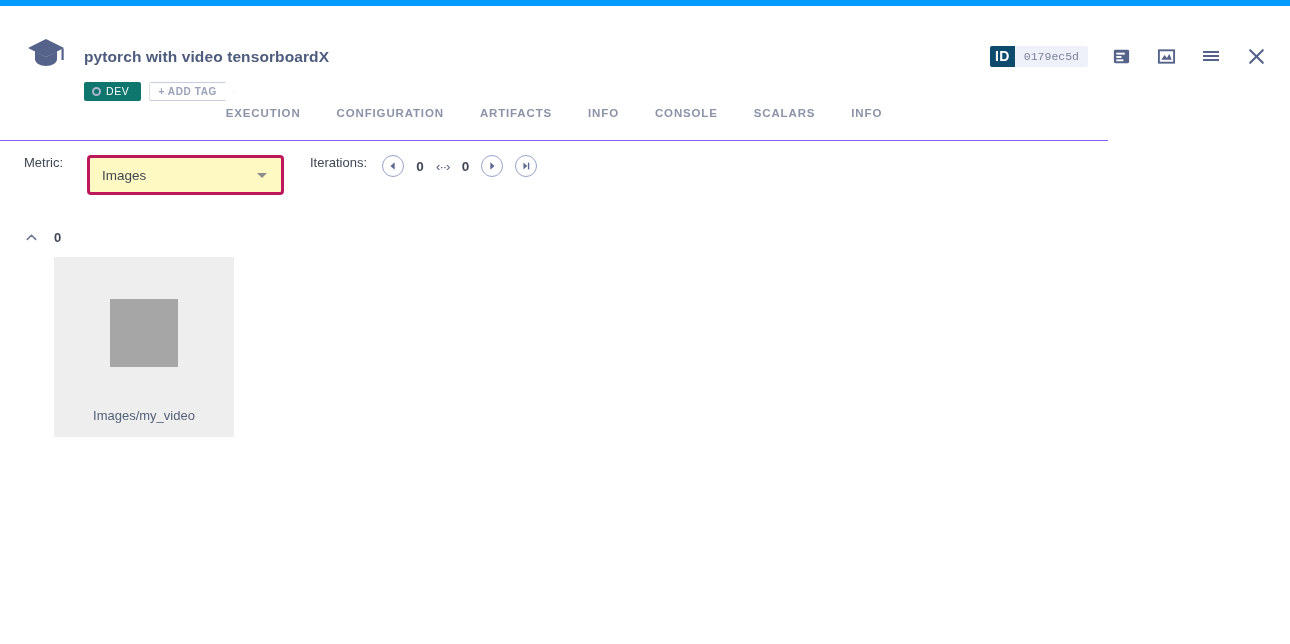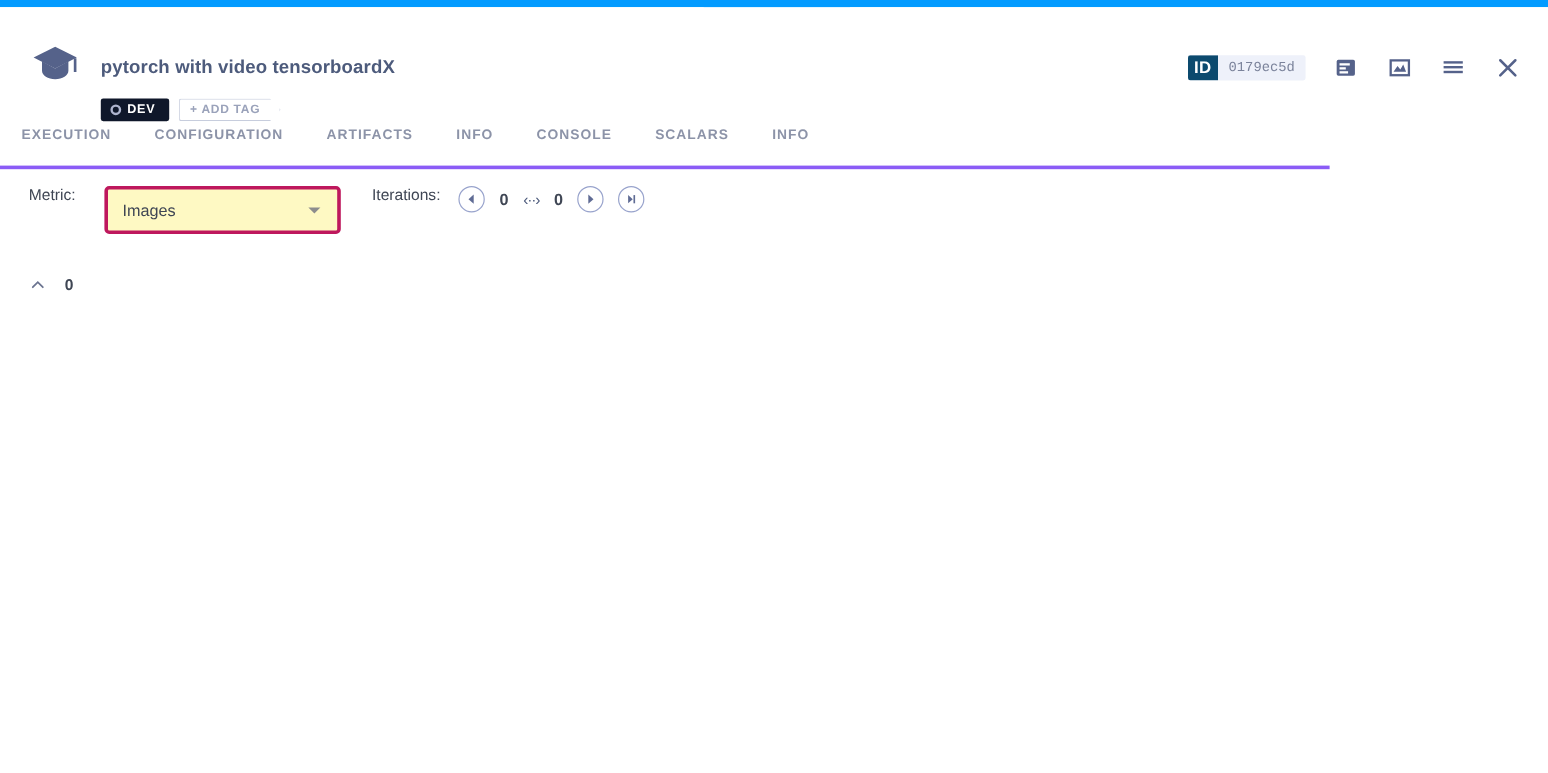--- a/index.html
+++ b/index.html
@@ -38,22 +38,22 @@
     width:40px; height:34px;
   }
   .title {
     position:absolute; left:84px; top:42px;
     font-size:15.5px; font-weight:bold; color:#4d5b7c;
     letter-spacing:0.1px;
   }
   .tags { position:absolute; left:84px; top:76px; display:flex; align-items:center; gap:8px; }
   .tag-dev {
     height:19px; line-height:19px;
-    background:#0f172a; color:#ffffff;
-    font-size:10.5px; font-weight:bold; letter-spacing:0.6px;
+    background:#0f766e; color:#ffffff;
+    font-size:10.5px; font-weight:normal; letter-spacing:0.6px;
     padding:0 12px 0 8px; border-radius:2px;
     display:flex; align-items:center; gap:5px;
   }
   .tag-dev .dot-icon {
     width:9px; height:9px; border-radius:50%;
     border:2px solid #aeb4ce; display:inline-block;
   }
   .tag-add {
     height:19px; line-height:17px;
     border:1px solid #c7cddd; color:#9aa2ba;
@@ -81,22 +81,22 @@
   }
   .id-badge .id-val {
     color:#7b839b; font-family:"Liberation Mono", monospace;
     font-size:11.5px; padding:0 9px;
   }
   .icon-btn { width:24px; height:24px; display:flex; align-items:center; justify-content:center; cursor:pointer; }
 
   
   .tabs {
     position:absolute; top:101px; left:0; width:1108px; height:40px;
-    border-bottom:3px solid #8b5cf6;
-    display:flex; align-items:flex-start;
+    border-bottom:1px solid #8b5cf6;
+    display:flex; justify-content:center; align-items:flex-start;
   }
   .tab {
     position:relative;
     padding:6px 18px 12px 18px;
     font-size:11.5px; font-weight:bold; letter-spacing:0.85px;
     color:#8c93a8; cursor:pointer; white-space:nowrap;
   }
   .tab.active { color:#5a6ff0; }
   .tab.active::after {
     content:""; position:absolute; left:8px; right:8px; bottom:0;
@@ -277,14 +277,20 @@
 
   <div class="group-head">
     <span class="chev-up">
       <svg viewBox="0 0 14 14" width="13" height="13">
         <path d="M2.5 9 L7 4.5 L11.5 9" stroke="#6b7490" stroke-width="1.6" fill="none" stroke-linecap="round"></path>
       </svg>
     </span>
     <span class="group-title">0</span>
   </div>
 
+  <div class="card">
+    <div class="thumb-wrap">
+      <div class="thumb"></div>
+    </div>
+    <div class="caption">Images/my_video</div>
+  </div>
 
 </div>
 
 </body></html>

